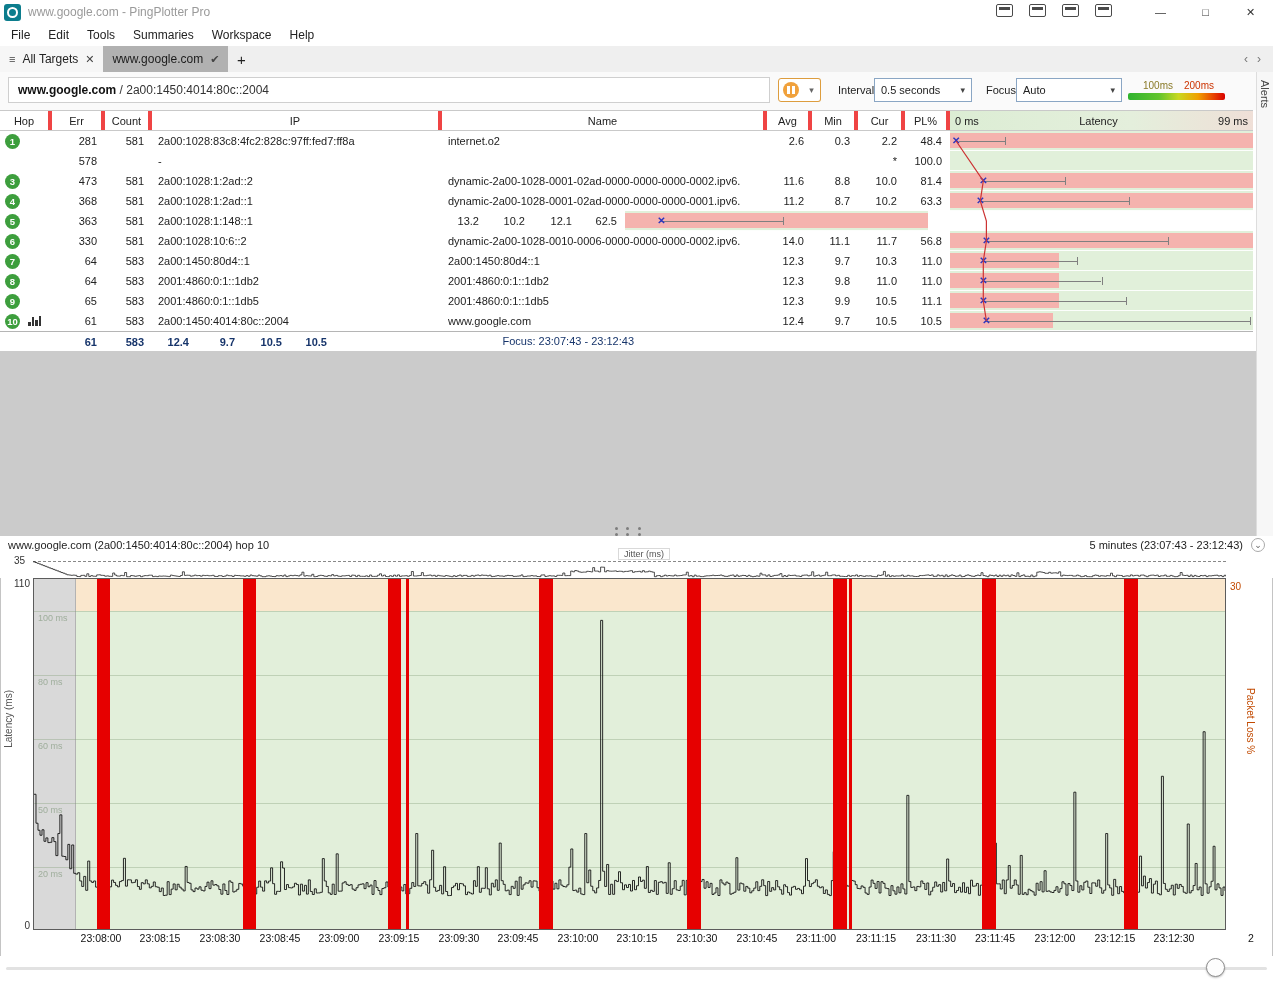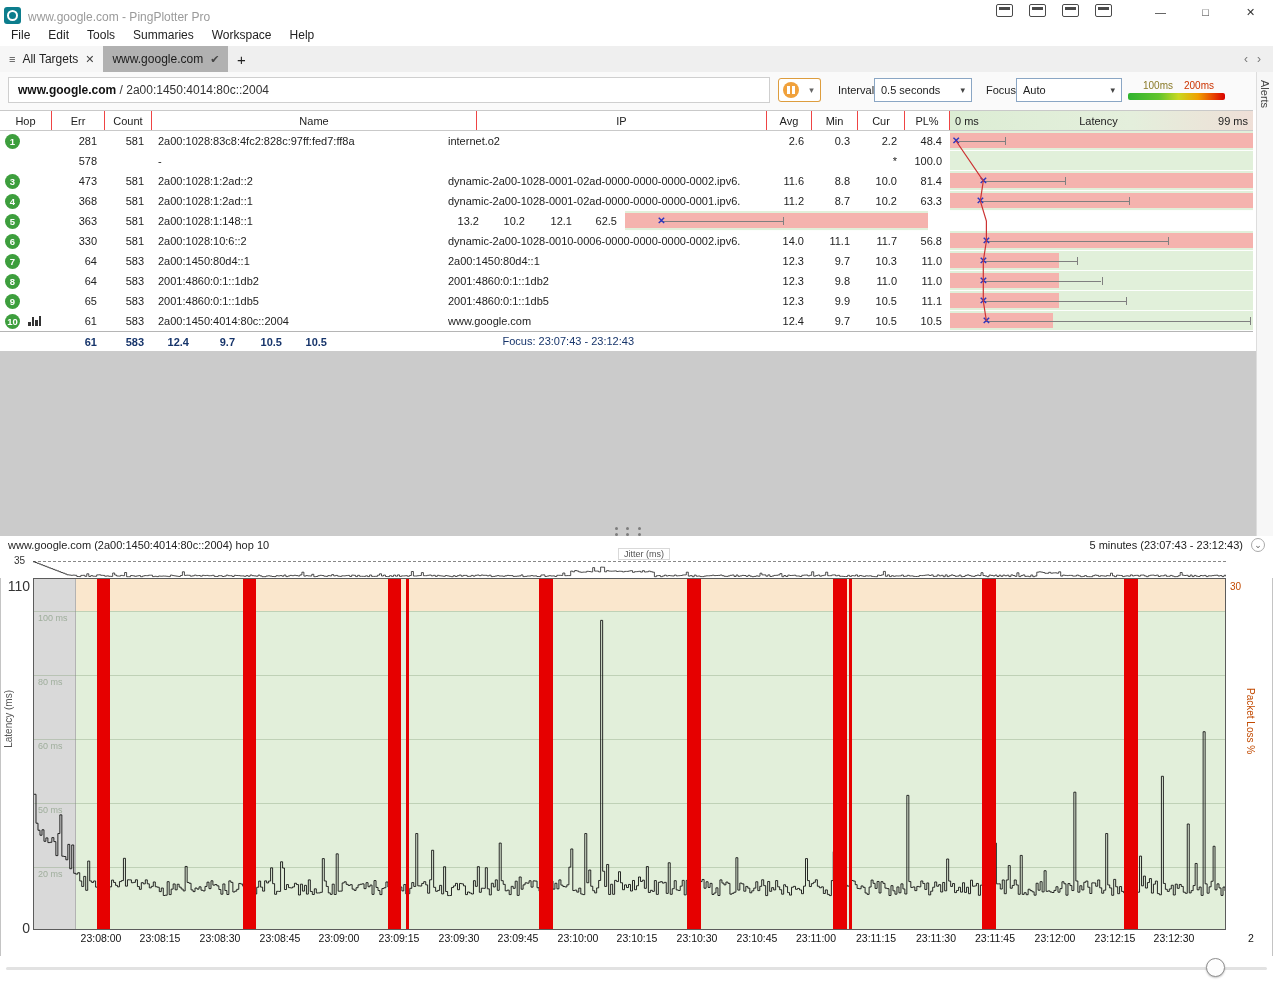--- a/index.html
+++ b/index.html
@@ -1,19 +1,19 @@
 <!DOCTYPE html>
 <html><head>
 <meta charset="utf-8">
 <style>
 *{margin:0;padding:0;box-sizing:border-box}
 html,body{width:1273px;height:981px}
 body{position:relative;font-family:"Liberation Sans",sans-serif;font-size:11px;color:#222;background:#fff;overflow:hidden;box-shadow:inset 0 0 0 1px #c4c4c4}
 
-#titlebar{position:absolute;left:0;top:0;width:1273px;height:24px;background:#fff;display:flex;align-items:flex-end}
+#titlebar{position:absolute;left:0;top:0;width:1273px;height:24px;background:#fff;display:flex;align-items:center}
 #app-icon{width:17px;height:17px;margin:0 7px 0 4px;background:#0c7d8d;border-radius:3px;position:relative;flex:none}
 #app-icon::after{content:"";position:absolute;inset:3px;border:2px solid #fff;border-radius:50%}
 #window-title{color:#9a9a9a;font-size:12px;white-space:nowrap}
 #tb-icons{position:absolute;left:996px;top:4px;display:flex;gap:16px}
 .tbicon{width:17px;height:13px;border:1px solid #4a4a4a;border-radius:2px;position:relative}
 .tbicon::after{content:"";position:absolute;left:2px;right:2px;top:2px;height:3px;background:#4a4a4a}
 #win-btns{position:absolute;right:0;top:0;height:24px;display:flex}
 .winbtn{width:45px;height:24px;display:flex;align-items:center;justify-content:center;color:#333;font-size:11px}
 
 #menubar{position:absolute;left:0;top:24px;width:1273px;height:22px;background:#fff;display:flex;align-items:center;padding-left:2px;font-size:12px}
@@ -46,21 +46,21 @@
 .select .chev{color:#444;font-size:9px;margin-left:6px}
 #scale{position:absolute;left:1128px;top:2px;width:97px;height:30px}
 #scale .s100{position:absolute;left:15px;top:6px;font-size:10px;color:#8a7a28}
 #scale .s200{position:absolute;left:56px;top:6px;font-size:10px;color:#cc3300}
 #scale .bar{position:absolute;left:0;top:19px;width:97px;height:7px;border-radius:2px;background:linear-gradient(to right,#2fb32f 0%,#62c42d 32%,#c9d820 52%,#f0a000 72%,#e84400 88%,#d80000 100%)}
 
 #alerts-rail{position:absolute;left:1256px;top:72px;width:17px;height:464px;background:#f7f7f7;border-left:1px solid #ddd}
 #alerts-label{writing-mode:vertical-rl;font-size:11px;color:#444;margin:8px 0 0 2px}
 
 #thead{position:absolute;left:0;top:110px;width:1253px;height:21px;display:flex;background:#fff;border-top:1px solid #c9c9c9;border-bottom:1px solid #c9c9c9;font-size:11px}
-.th{display:flex;align-items:center;justify-content:center;border-right:1px solid #ef4444;height:100%}
+.th{display:flex;align-items:center;justify-content:center;border-right:4px solid #ef4444;height:100%}
 .c-hop{width:52px}.c-err{width:53px}.c-count{width:47px}.c-ip{width:290px}.c-name{width:325px}.c-avg{width:45px}.c-min{width:46px}.c-cur{width:47px}.c-pl{width:45px}.c-lat{width:303px}
 .th.c-lat{justify-content:space-between;padding:0 5px;border-right:none;background:linear-gradient(to right,#dcedd4 0%,#e4efdc 60%,#efdfd7 100%)}
 #rows{position:absolute;left:0;top:131px;width:1253px}
 .trow{display:flex;height:20px;background:#fff}
 .td{display:flex;align-items:center;height:100%;overflow:hidden;white-space:nowrap}
 .td.num{justify-content:flex-end;padding-right:8px}
 .td.txt{padding-left:6px}
 .hopcircle{width:15px;height:15px;border-radius:50%;background:#3d9e3d;color:#fff;font-size:9.5px;font-weight:bold;display:flex;align-items:center;justify-content:center;margin-left:5px;flex:none}
 .gicon{display:flex;align-items:flex-end;gap:1px;margin-left:8px;height:10px}
 .gicon i{display:block;width:2.5px;background:#333}
@@ -91,21 +91,21 @@
 #j-label{position:absolute;left:585px;top:-5px;background:#fff;border:1px solid #d9d9d9;padding:0 5px;font-size:9px;color:#555;z-index:3}
 #jitter-svg{position:absolute;inset:0;width:100%;height:100%}
 #plot{position:absolute;left:33px;top:578px;width:1193px;height:352px;border:1px solid #5c5c5c;overflow:hidden}
 .band-orange{position:absolute;left:0;right:0;top:0;height:32px;background:#fae7cd;z-index:0}
 .band-green{position:absolute;left:0;right:0;top:32px;bottom:0;background:#e2efda;z-index:0}
 #graylead{position:absolute;left:0;top:0;bottom:0;width:42px;background:#d9d9d9;border-right:1px solid #b3b3b3;z-index:1}
 .gline{position:absolute;left:0;right:0;height:1px;background:rgba(125,155,115,.35);z-index:2}
 .glabel{position:absolute;left:4px;font-size:9px;color:#9fae9c;z-index:2}
 #trace-svg{position:absolute;inset:0;width:100%;height:100%;z-index:3}
 .redbar{position:absolute;top:0;bottom:0;background:#e60000;z-index:4}
-.yaxis{position:absolute;font-size:14px;color:#333}
+.yaxis{position:absolute;font-size:10px;color:#333}
 #y-top{left:6px;top:578px;width:24px;text-align:right}
 #y-bottom{left:6px;top:920px;width:24px;text-align:right}
 #lat-axis{position:absolute;left:3px;top:690px;writing-mode:vertical-rl;transform:rotate(180deg);font-size:10px;color:#555}
 #pl-top{position:absolute;left:1230px;top:581px;font-size:10px;color:#c24a00}
 #pl-axis{position:absolute;left:1245px;top:688px;writing-mode:vertical-rl;font-size:10px;color:#c24a00}
 #xlabels{position:absolute;left:0;top:932px;width:1273px;height:14px;font-size:10.5px;color:#111}
 .xlab{position:absolute;transform:translateX(-50%);white-space:nowrap}
 .xlab.clip{transform:none}
 
 #hscroll{position:absolute;left:0;top:956px;width:1273px;height:25px;background:#fff}
@@ -183,22 +183,22 @@
 </div>
 
 <div id="alerts-rail">
   <span id="alerts-label">Alerts</span>
 </div>
 
 <div id="thead">
     <div class="th c-hop">Hop</div>
     <div class="th c-err">Err</div>
     <div class="th c-count">Count</div>
+    <div class="th c-ip">IP</div>
     <div class="th c-name">Name</div>
-    <div class="th c-ip">IP</div>
     <div class="th c-avg">Avg</div>
     <div class="th c-min">Min</div>
     <div class="th c-cur">Cur</div>
     <div class="th c-pl">PL%</div>
     <div class="th c-lat">
       <span>0 ms</span>
       <span>Latency</span>
       <span>99 ms</span>
     </div>
   </div>

